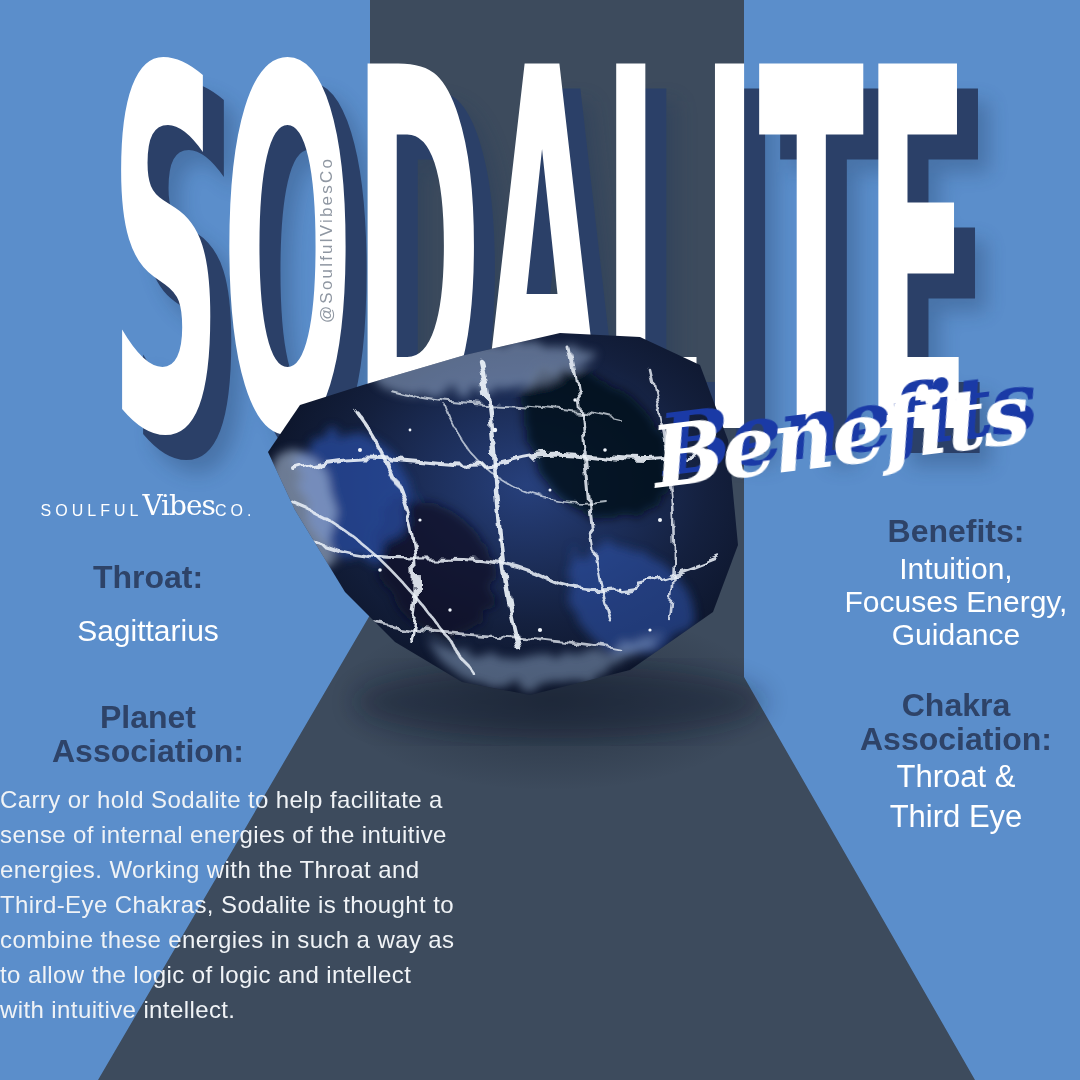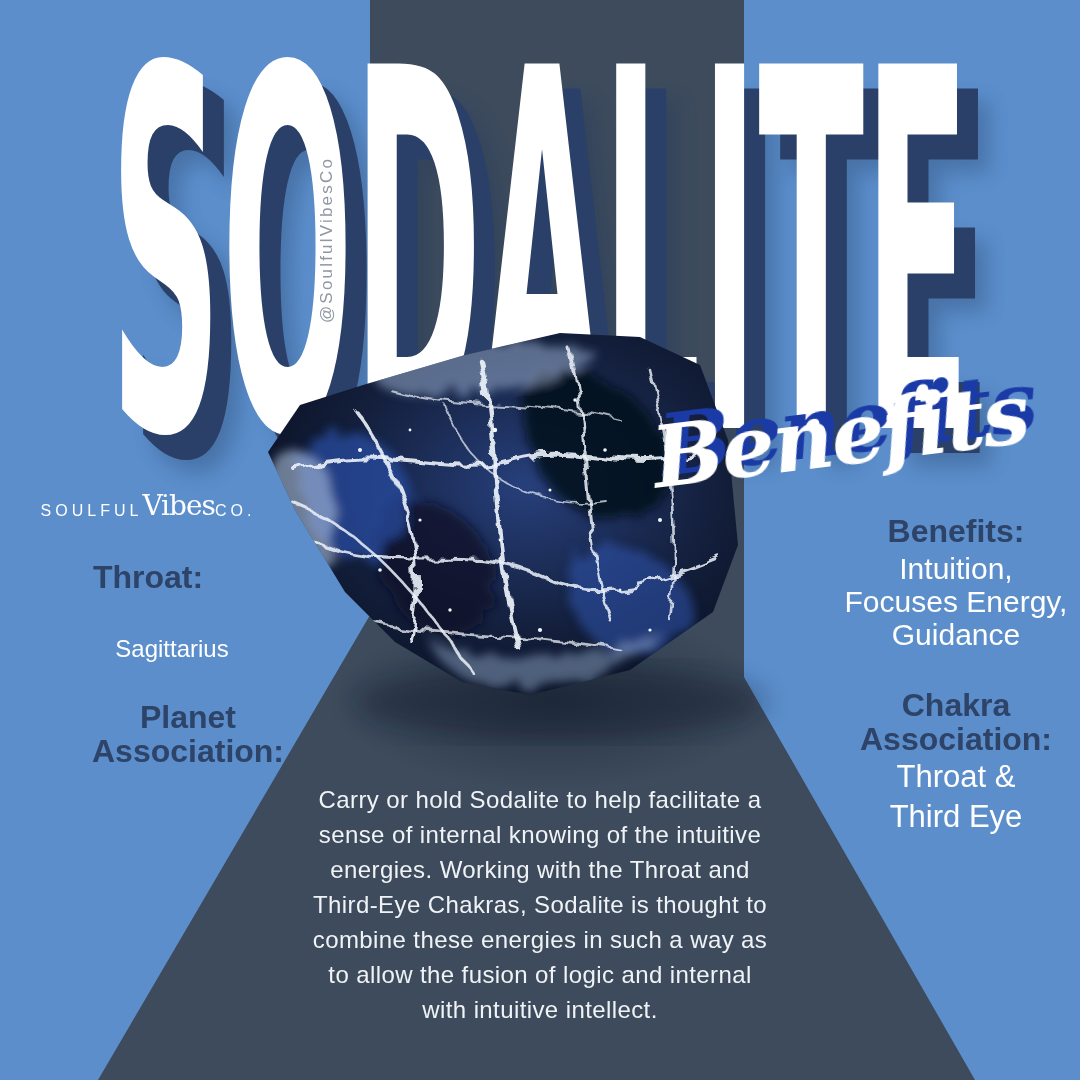--- a/index.html
+++ b/index.html
@@ -30,21 +30,21 @@
   .logo-caps{font-size:16px;letter-spacing:4px;font-weight:400;}
   .logo-script{font-family:"DejaVu Serif",serif;font-size:28px;
     line-height:40px;margin-top:-10px;letter-spacing:-1px;}
 
   .col-left{left:0;width:296px;}
   .col-right{left:806px;width:300px;}
   .block{position:absolute;text-align:center;white-space:nowrap;}
   .heading{font-weight:bold;color:#2e4368;font-size:32px;line-height:34px;}
   .value{color:#ffffff;font-size:33px;line-height:37px;font-weight:400;}
 
-  .body-text{position:absolute;top:782px;left:0;width:1080px;text-align:center;
+  .body-text{position:absolute;top:782px;left:0;width:1080px;text-align:left;
     color:#f0f3f6;font-size:24px;line-height:35px;letter-spacing:.4px;}
   .body-line{white-space:nowrap;}
 </style>
 </head>
 <body>
 
 <div class="canvas">
 
   <div class="panel"></div>
 
@@ -135,23 +135,23 @@
 
   <div class="watermark">@SoulfulVibesCo</div>
 
   <div class="logo">
     <span class="logo-caps">SOULFUL</span>
     <span class="logo-script">Vibes</span>
     <span class="logo-caps">CO.</span>
   </div>
 
   <div class="block col-left heading" style="top:560px;">Throat:</div>
-  <div class="block col-left value" style="top:630px;font-size:24px;padding-left:24px;">Sagittarius</div>
+  <div class="block col-left value" style="top:612px;font-size:30px;">Sagittarius</div>
 
-  <div class="block col-left heading" style="top:700px;margin-left:40px;">
+  <div class="block col-left heading" style="top:700px;">
     <div>Planet</div>
     <div>Association:</div>
   </div>
 
   <div class="block col-right heading" style="top:514px;">Benefits:</div>
   <div class="block col-right value" style="top:552px;font-size:30px;line-height:33px;">
     <div>Intuition,</div>
     <div>Focuses Energy,</div>
     <div>Guidance</div>
   </div>
@@ -160,21 +160,21 @@
     <div>Chakra</div>
     <div>Association:</div>
   </div>
   <div class="block col-right value" style="top:757px;font-size:31px;line-height:40px;">
     <div>Throat &amp;</div>
     <div>Third Eye</div>
   </div>
 
   <div class="body-text">
     <div class="body-line">Carry or hold Sodalite to help facilitate a</div>
-    <div class="body-line">sense of internal knowing of the intuitive</div>
+    <div class="body-line">sense of internal energies of the intuitive</div>
     <div class="body-line">energies. Working with the Throat and</div>
     <div class="body-line">Third-Eye Chakras, Sodalite is thought to</div>
     <div class="body-line">combine these energies in such a way as</div>
-    <div class="body-line">to allow the fusion of logic and internal</div>
+    <div class="body-line">to allow the logic of logic and intellect</div>
     <div class="body-line">with intuitive intellect.</div>
   </div>
 
 </div>
 
 </body></html>

